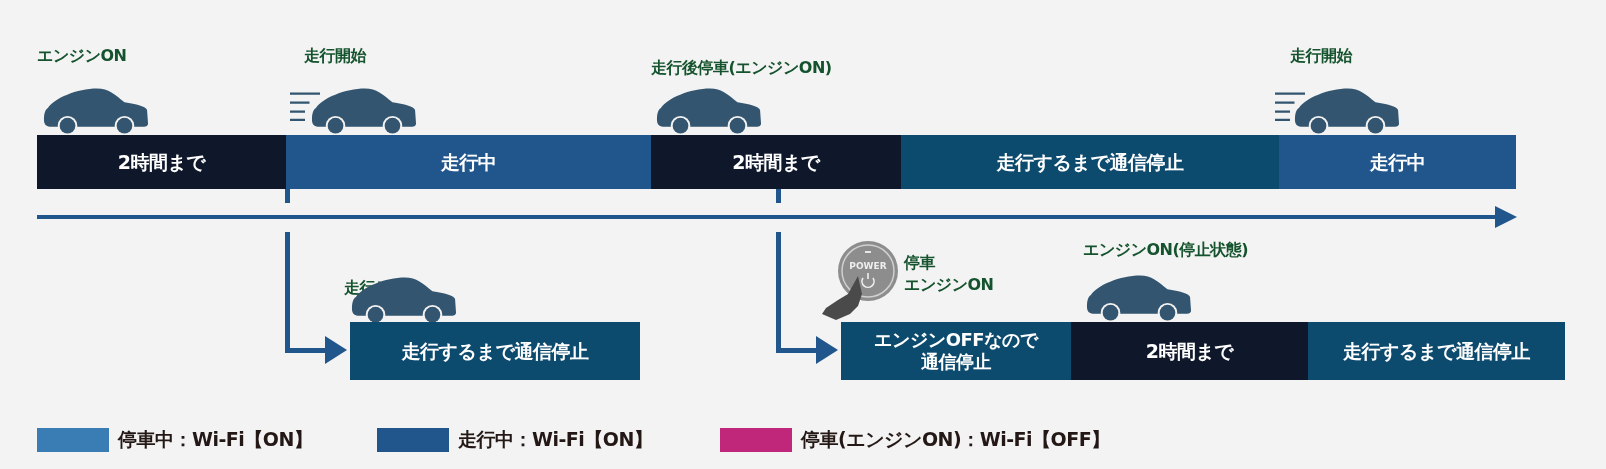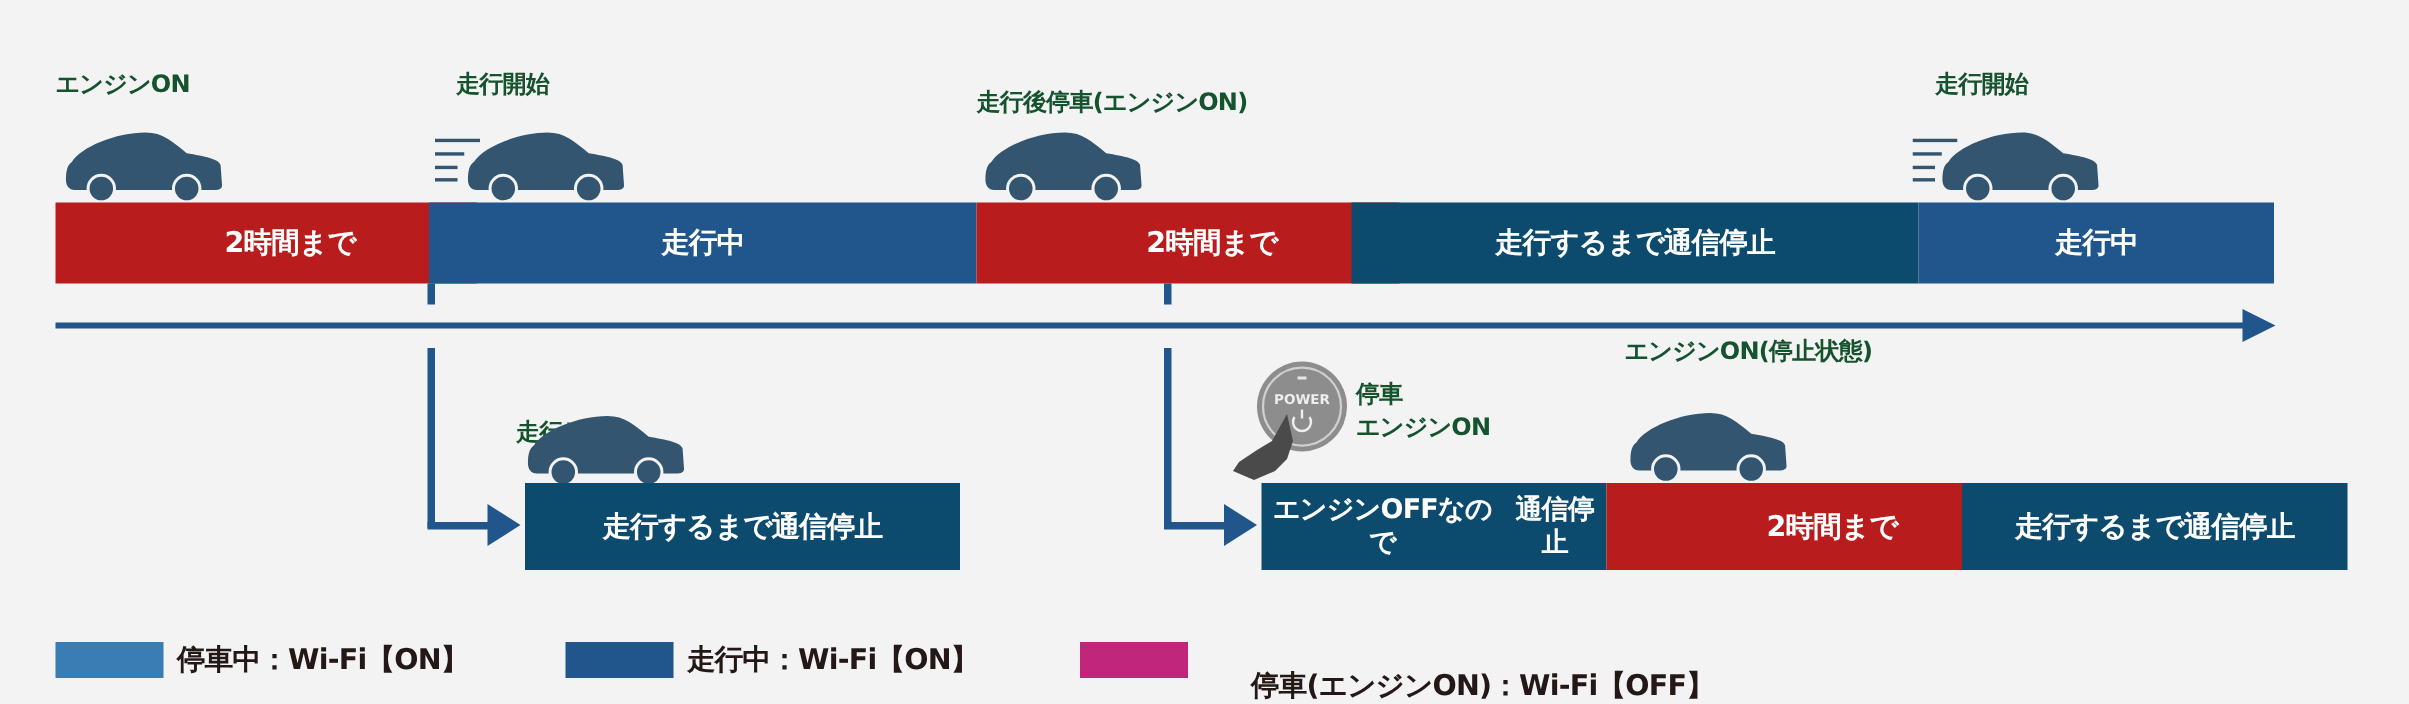--- a/index.html
+++ b/index.html
@@ -1,21 +1,21 @@
 <!DOCTYPE html>
 <html><head>
 <meta charset="utf-8">
 <style>
   html, body { margin:0; padding:0; }
   body { width:1606px; height:469px; background:#f3f3f3; position:relative; overflow:hidden;
          font-family:"DejaVu Sans","Liberation Sans",sans-serif; }
   .abs { position:absolute; }
   .label { position:absolute; font-size:16px; font-weight:bold; color:#14532d; white-space:nowrap; letter-spacing:-0.5px; }
   .seg { position:absolute; color:#fff; font-weight:bold; font-size:19px; display:flex; align-items:center; justify-content:center; text-align:center; line-height:1.2; letter-spacing:-0.5px; }
-  .c-stop { background:#b91c1c;padding-left:32px; }
+  .c-stop { background:#0f172a; }
   .c-run { background:#21568d; }
   .c-off { background:#0c4a6e; }
   .legend-swatch { position:absolute; width:72px; height:24px; }
   .legend-text { position:absolute; font-size:19px; font-weight:bold; color:#231815; white-space:nowrap; letter-spacing:-0.5px; }
   svg { position:absolute; overflow:visible; }
 </style>
 </head>
 <body>
 
 <svg width="0" height="0" style="position:absolute">
@@ -99,30 +99,30 @@
   <text x="50" y="33" text-anchor="middle" font-size="9" font-weight="bold" fill="#eeeeee" font-family="DejaVu Sans, sans-serif">POWER</text>
   <path d="M45 42 A6 6 0 1 0 55 42" fill="none" stroke="#eeeeee" stroke-width="1.6"></path>
   <rect x="49.2" y="37" width="1.6" height="6" fill="#eeeeee"></rect>
   <path d="M40 40 L 30 58 L 20 64 L 8 72 L 4 78 L 18 84 L 32 78 L 40 70 L 44 58 Z" fill="#4a4a4a"></path>
 </svg>
 <div class="label" style="left:904px;top:252px;line-height:22px;">
   <div>停車</div>
   <div>エンジンON</div>
 </div>
 
-<div class="label" style="left:1083px;top:224px;">エンジンON(停止状態)</div>
+<div class="label" style="left:1083px;top:240px;">エンジンON(停止状態)</div>
 <svg style="left:1085px;top:273px;" width="108" height="48">
     <use href="#car"></use>
   </svg>
 
-<div class="seg c-off" style="left:841px;top:322px;width:230px;height:58px;flex-direction:row;font-size:18px;">
+<div class="seg c-off" style="left:841px;top:322px;width:230px;height:58px;flex-direction:column;font-size:18px;">
   <div>エンジンOFFなので</div>
   <div>通信停止</div>
 </div>
 <div class="seg c-stop" style="left:1071px;top:322px;width:237px;height:58px;">2時間まで</div>
 <div class="seg c-off" style="left:1308px;top:322px;width:257px;height:58px;">走行するまで通信停止</div>
 
 <div class="legend-swatch" style="left:37px;top:428px;background:#3a7db4;"></div>
 <div class="legend-text" style="left:118px;top:427px;">停車中：Wi-Fi【ON】</div>
 <div class="legend-swatch" style="left:377px;top:428px;background:#21568d;"></div>
 <div class="legend-text" style="left:458px;top:427px;">走行中：Wi-Fi【ON】</div>
 <div class="legend-swatch" style="left:720px;top:428px;background:#c0267a;"></div>
-<div class="legend-text" style="left:834px;top:427px;margin-top:17px;">停車(エンジンON)：Wi-Fi【OFF】</div>
+<div class="legend-text" style="left:801px;top:427px;">停車(エンジンON)：Wi-Fi【OFF】</div>
 
 </body></html>

